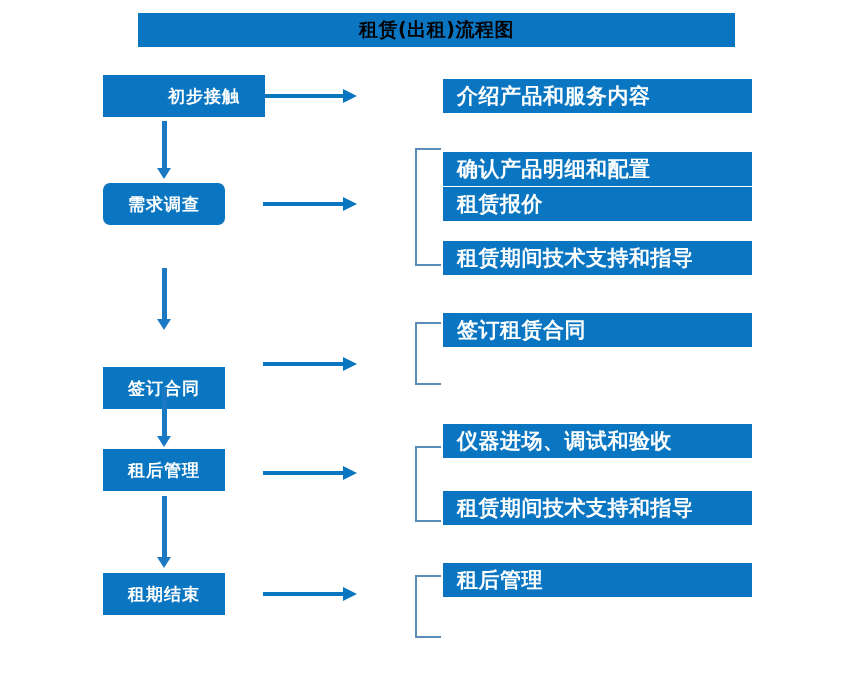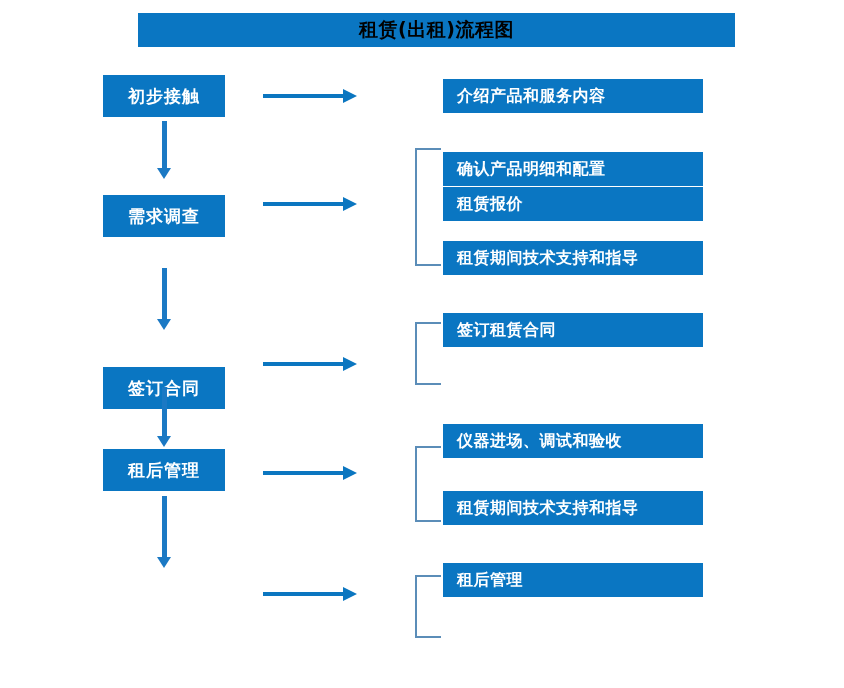--- a/index.html
+++ b/index.html
@@ -43,25 +43,25 @@
     font-size: 17px;
     font-weight: bold;
     display: flex;
     align-items: center;
     justify-content: center;
     letter-spacing: 1px;
   }
   .detail-box {
     position: absolute;
     left: 443px;
-    width: 260px;
+    width: 309px;
     height: 34px;
     background: #0a76c2;
     color: #ffffff;
-    font-size: 16px;
+    font-size: 21px;
     font-weight: bold;
     display: flex;
     align-items: center;
     padding-left: 14px;
     box-sizing: border-box;
     letter-spacing: 0.5px;
   }
   
   .h-arrow {
     position: absolute;
@@ -122,33 +122,33 @@
     box-sizing: border-box;
   }
 </style>
 </head>
 <body>
 
 <div id="canvas">
 
   <div class="title-bar">租赁(出租)流程图</div>
 
-  <div class="stage-box" style="top:75px;">初步接触</div>
+  <div class="stage-box" style="top:75px;padding-left:40px;">初步接触</div>
   <div class="h-arrow" style="top:89px;">
     <div class="shaft"></div>
     <div class="head"></div>
   </div>
   <div class="detail-box" style="top:79px;">介绍产品和服务内容</div>
 
   <div class="v-arrow" style="top:121px; height:58px;">
     <div class="shaft"></div>
     <div class="head"></div>
   </div>
 
-  <div class="stage-box" style="top:195px;">需求调查</div>
+  <div class="stage-box" style="top:183px;border-radius:7px;">需求调查</div>
   <div class="h-arrow" style="top:197px;">
     <div class="shaft"></div>
     <div class="head"></div>
   </div>
   <div class="bracket" style="top:148px; height:118px;"></div>
   <div class="detail-box" style="top:136px;margin-top:16px;">确认产品明细和配置</div>
   <div class="detail-box" style="top:187px;">租赁报价</div>
   <div class="detail-box" style="top:241px;">租赁期间技术支持和指导</div>
 
   <div class="v-arrow" style="top:268px; height:62px;">
@@ -176,20 +176,21 @@
   </div>
   <div class="bracket" style="top:446px; height:76px;"></div>
   <div class="detail-box" style="top:424px;">仪器进场、调试和验收</div>
   <div class="detail-box" style="top:491px;">租赁期间技术支持和指导</div>
 
   <div class="v-arrow" style="top:496px; height:72px;">
     <div class="shaft"></div>
     <div class="head"></div>
   </div>
 
+  <div class="stage-box" style="top:573px;">租期结束</div>
   <div class="h-arrow" style="top:587px;">
     <div class="shaft"></div>
     <div class="head"></div>
   </div>
   <div class="bracket" style="top:575px; height:63px;"></div>
   <div class="detail-box" style="top:563px;">租后管理</div>
 
 </div>
 
 </body></html>

